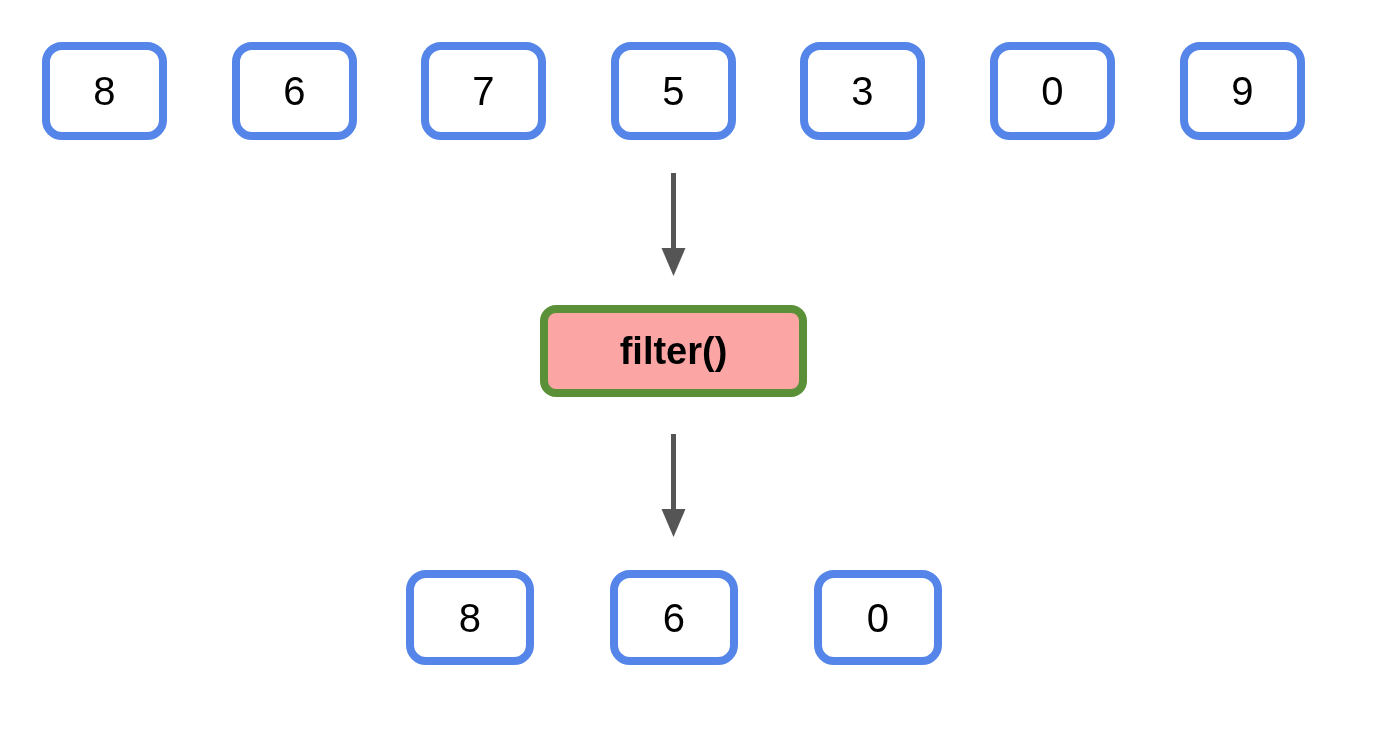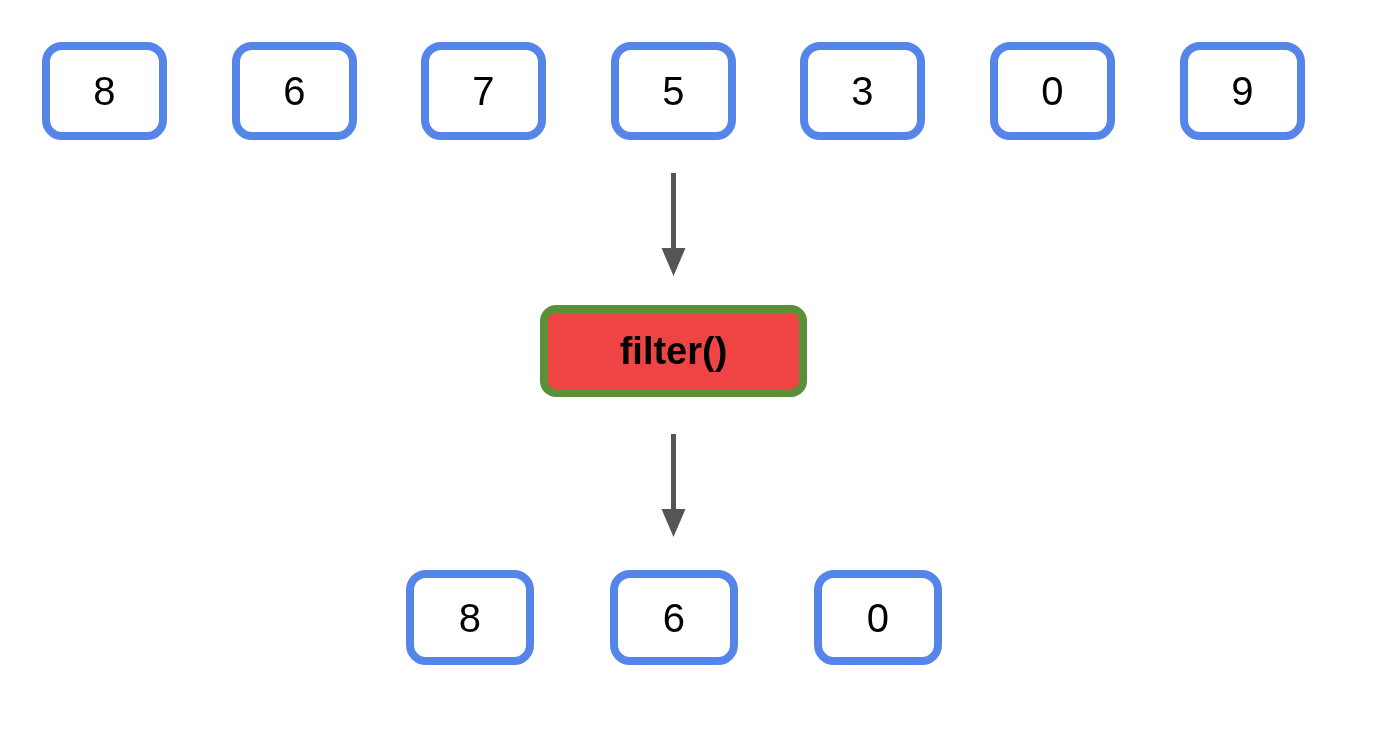--- a/index.html
+++ b/index.html
@@ -47,21 +47,21 @@
   }
 
   
   .op-node {
     position: absolute;
     box-sizing: border-box;
     left: 540px;
     top: 305px;
     width: 267px;
     height: 92px;
-    background: #ef4444;
+    background: #fca5a5;
     border: 8px solid #5a9038;
     border-radius: 16px;
     display: flex;
     align-items: center;
     justify-content: center;
     color: #000000;
     font-size: 38px;
     font-weight: 600;
     line-height: 1;
     font-family: "Liberation Sans", sans-serif;

